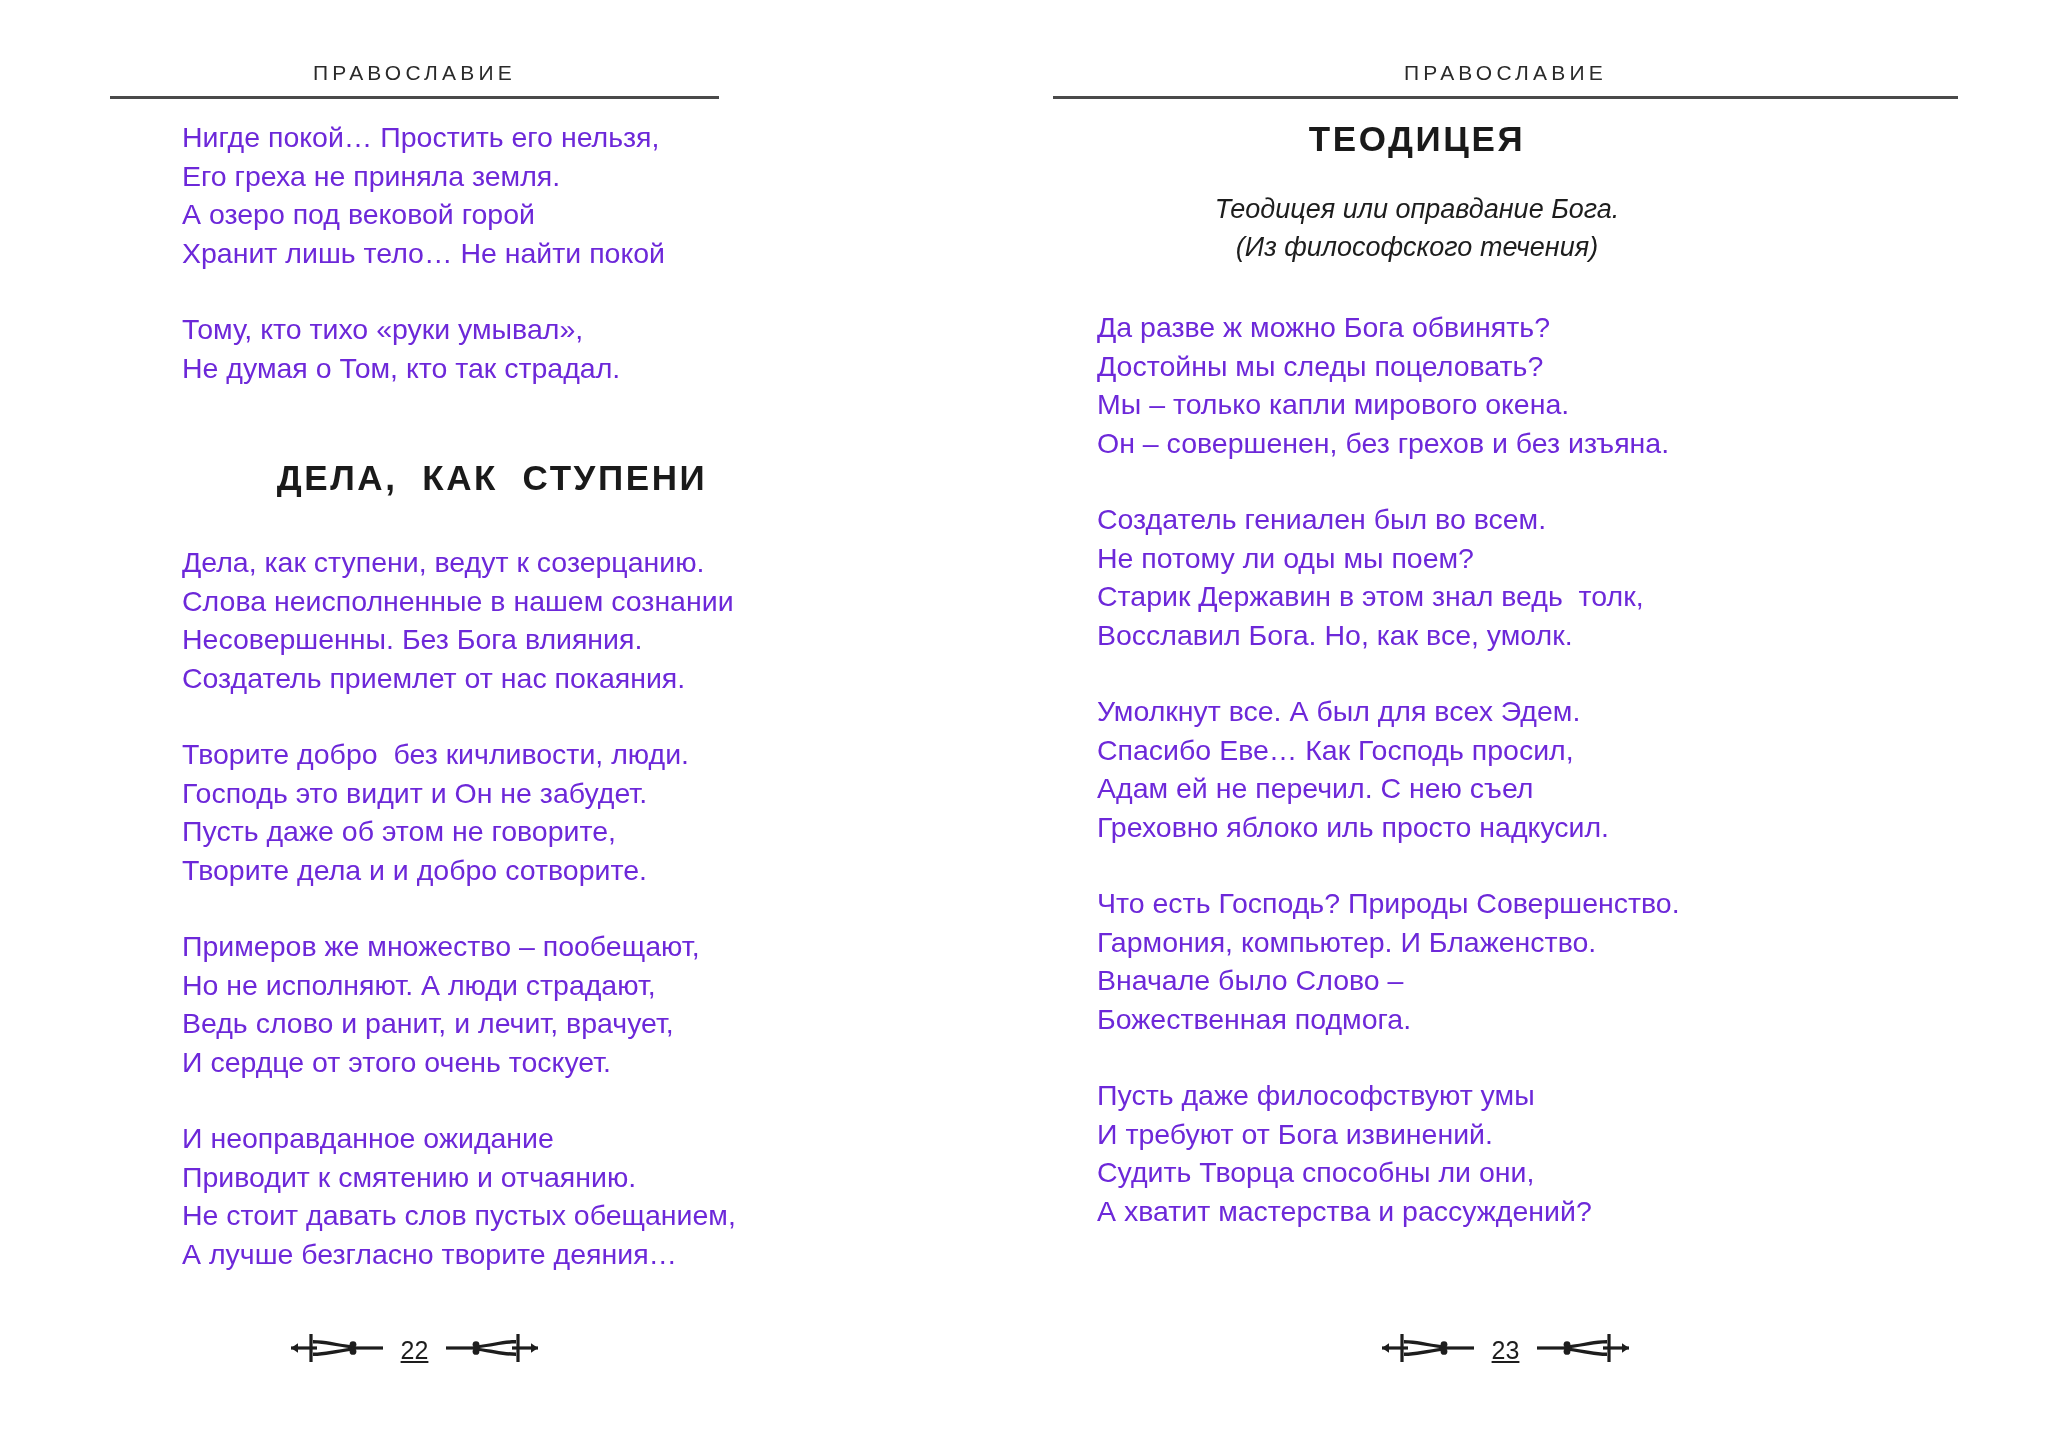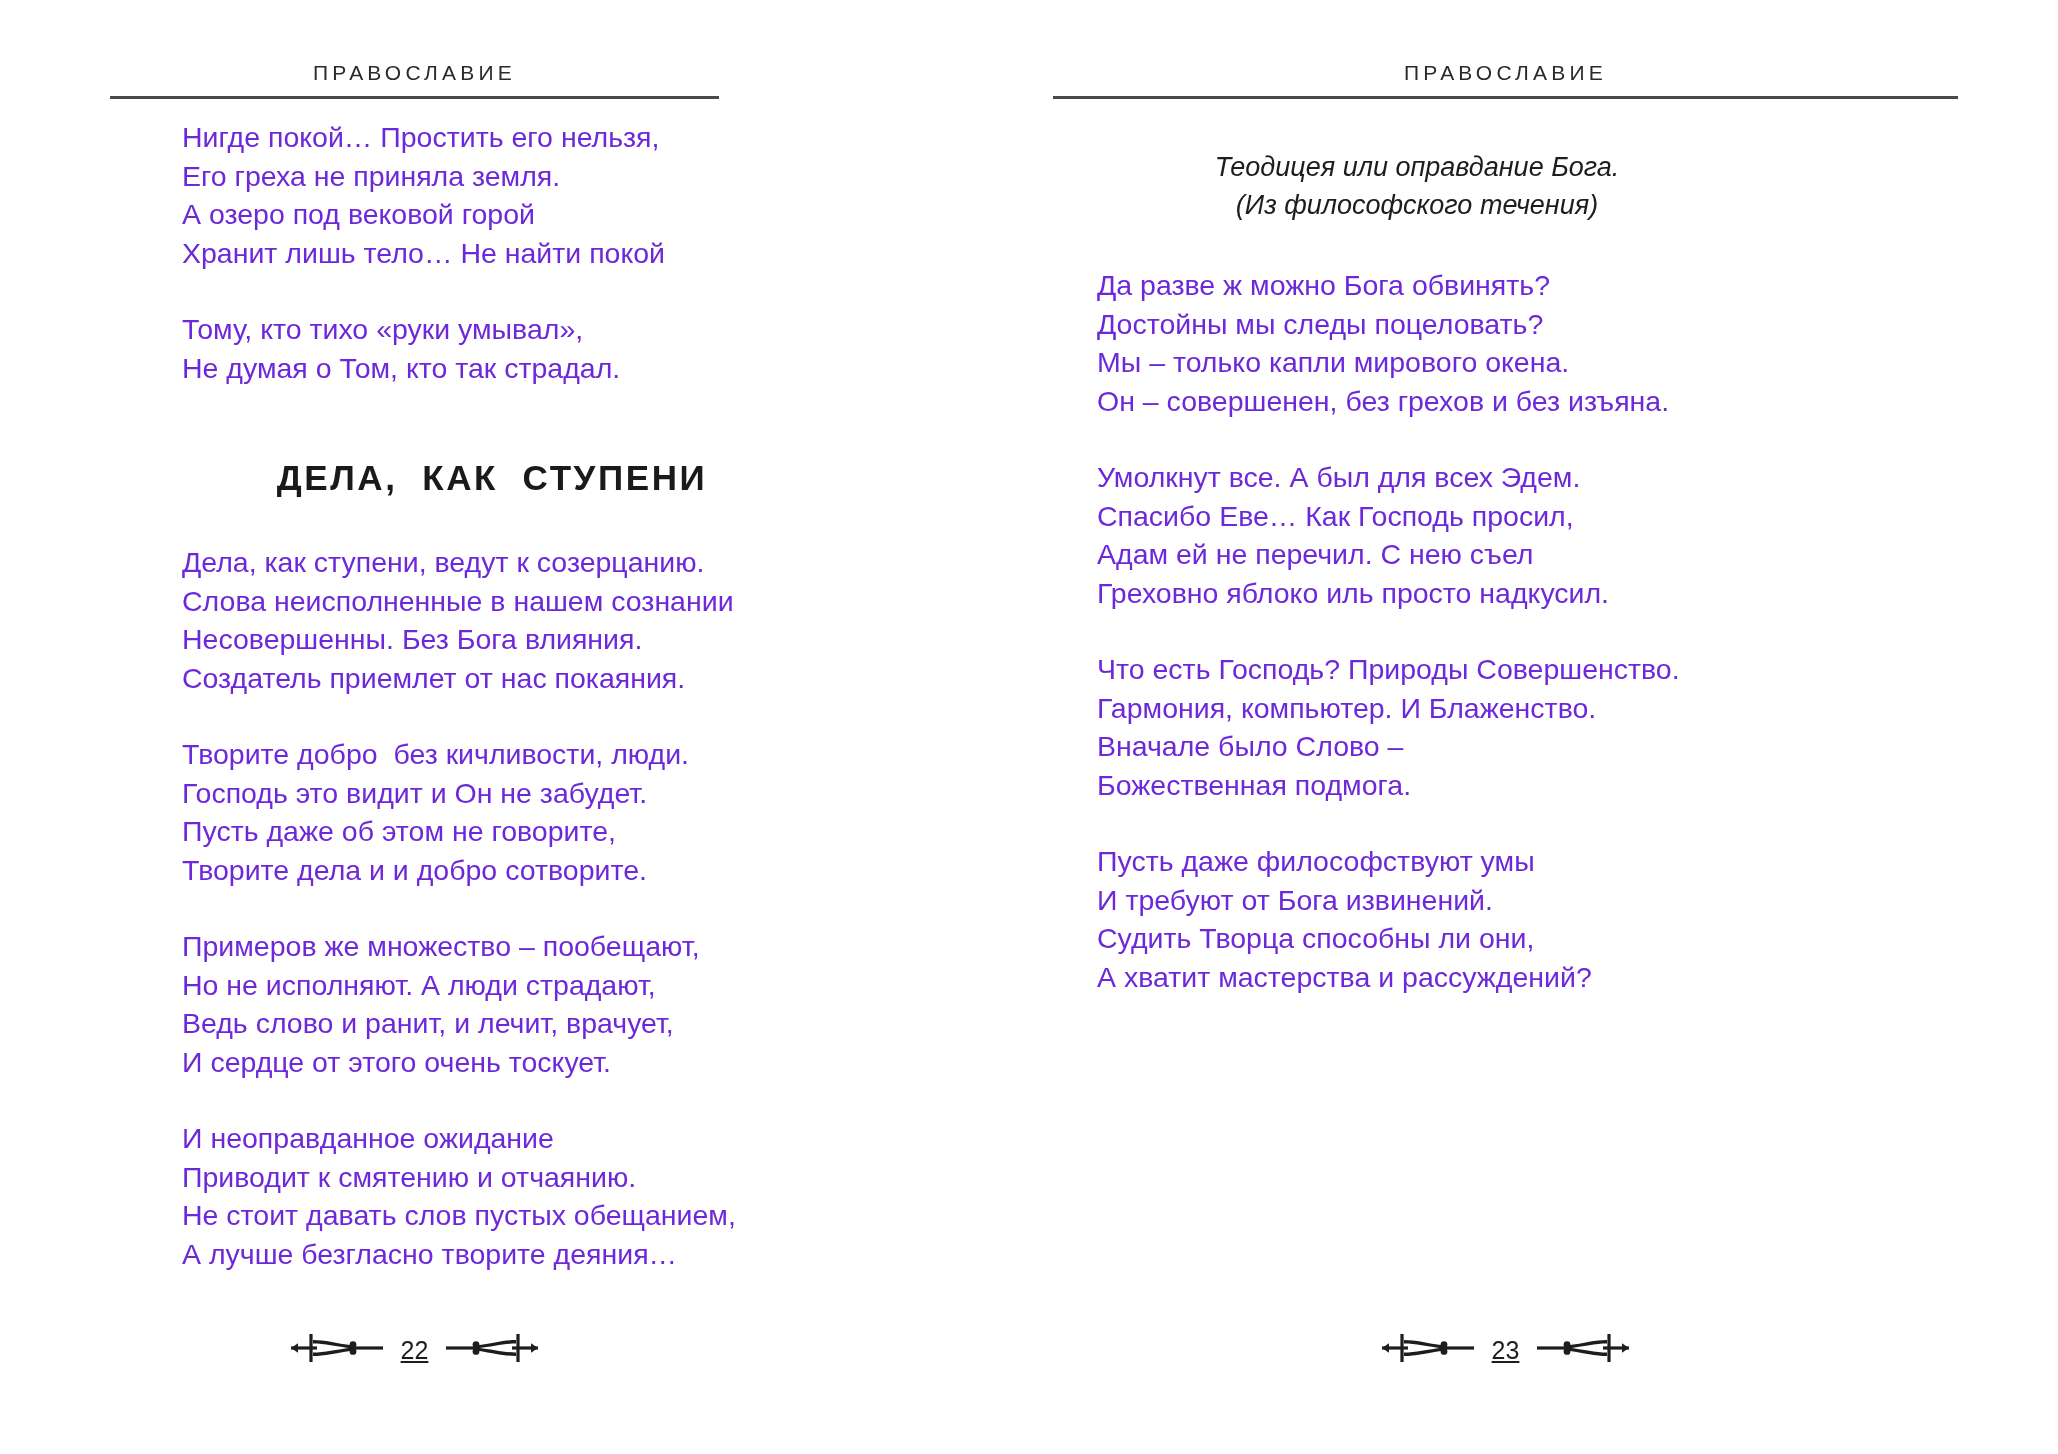--- a/index.html
+++ b/index.html
@@ -194,29 +194,34 @@
 
   <div class="page page-right">
 
     <div class="runhead">
       <div class="runhead-text">ПРАВОСЛАВИЕ</div>
       <div class="runhead-rule"></div>
     </div>
 
     <div class="body-col">
 
+      <div class="poem-title">ТЕОДИЦЕЯ</div>
 
       <div class="epigraph" style="margin-top:30px;">Теодицея или оправдание Бога.
 (Из философского течения)</div>
 
       <div class="stanza" style="margin-top:42px;">Да разве ж можно Бога обвинять?
 Достойны мы следы поцеловать?
 Мы – только капли мирового окена.
 Он – совершенен, без грехов и без изъяна.</div>
 
+      <div class="stanza">Создатель гениален был во всем.
+Не потому ли оды мы поем?
+Старик Державин в этом знал ведь  толк,
+Восславил Бога. Но, как все, умолк.</div>
 
       <div class="stanza">Умолкнут все. А был для всех Эдем.
 Спасибо Еве… Как Господь просил,
 Адам ей не перечил. С нею съел
 Греховно яблоко иль просто надкусил.</div>
 
       <div class="stanza">Что есть Господь? Природы Совершенство.
 Гармония, компьютер. И Блаженство.
 Вначале было Слово –
 Божественная подмога.</div>

